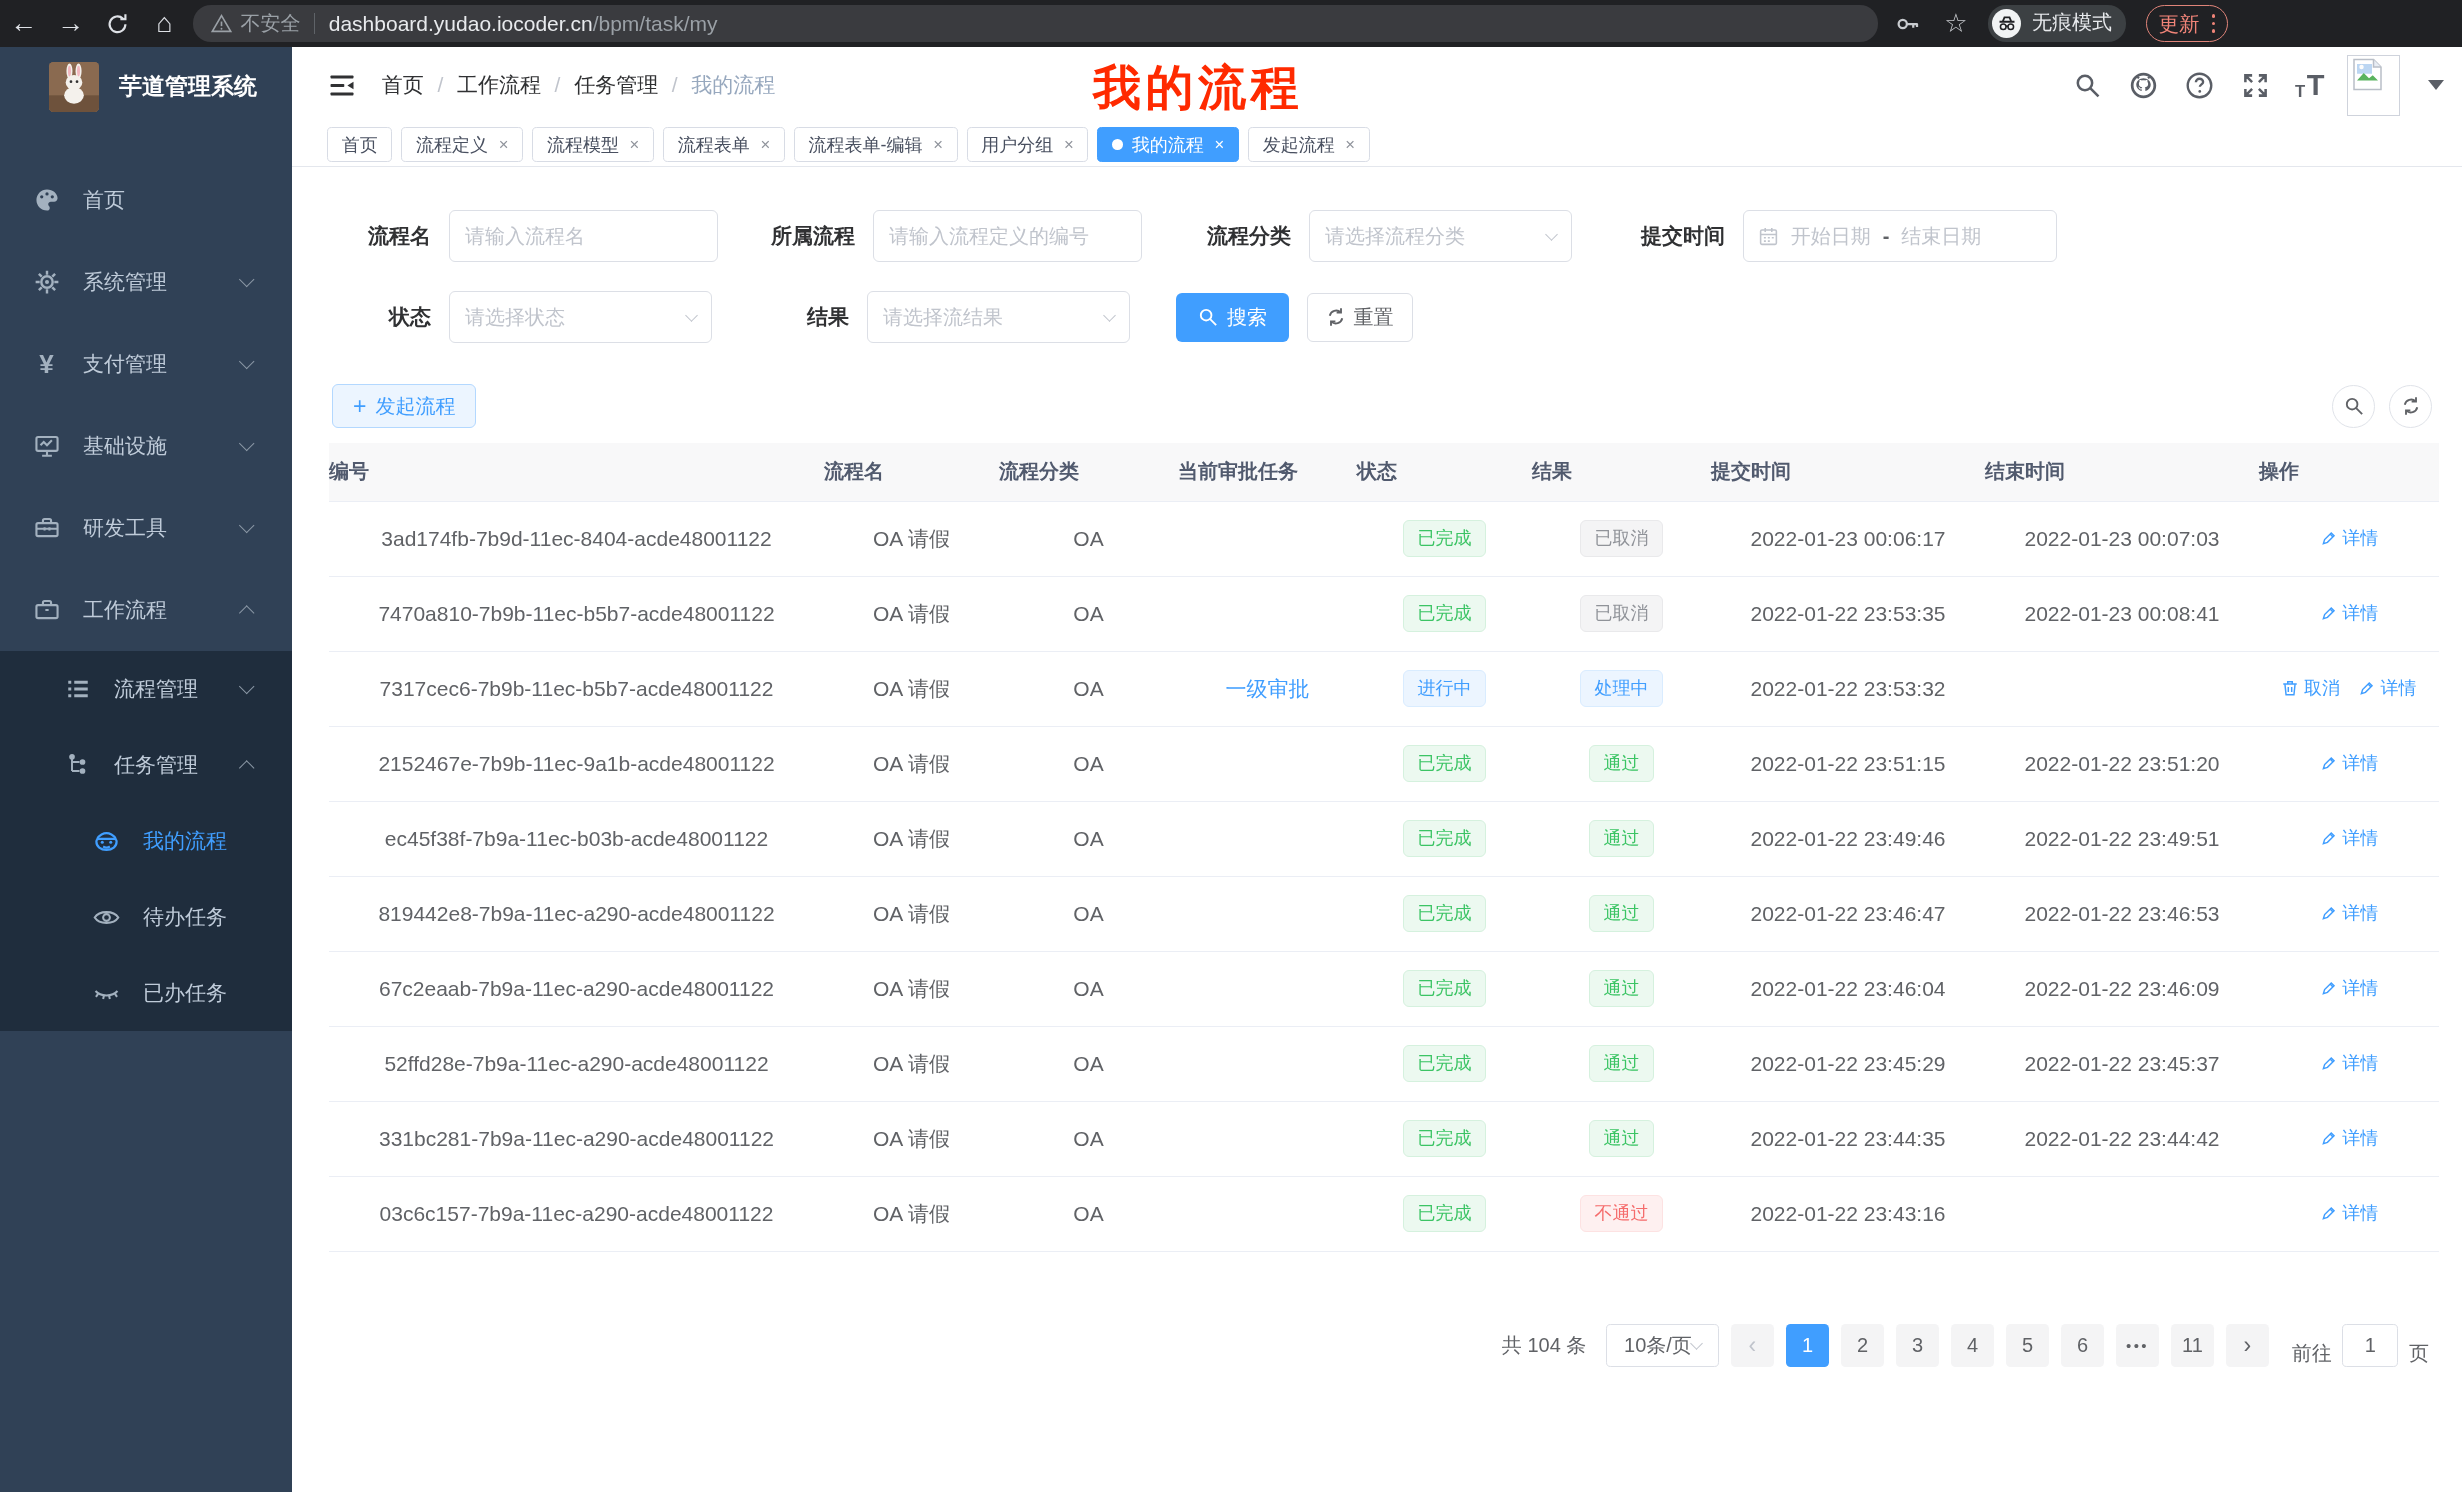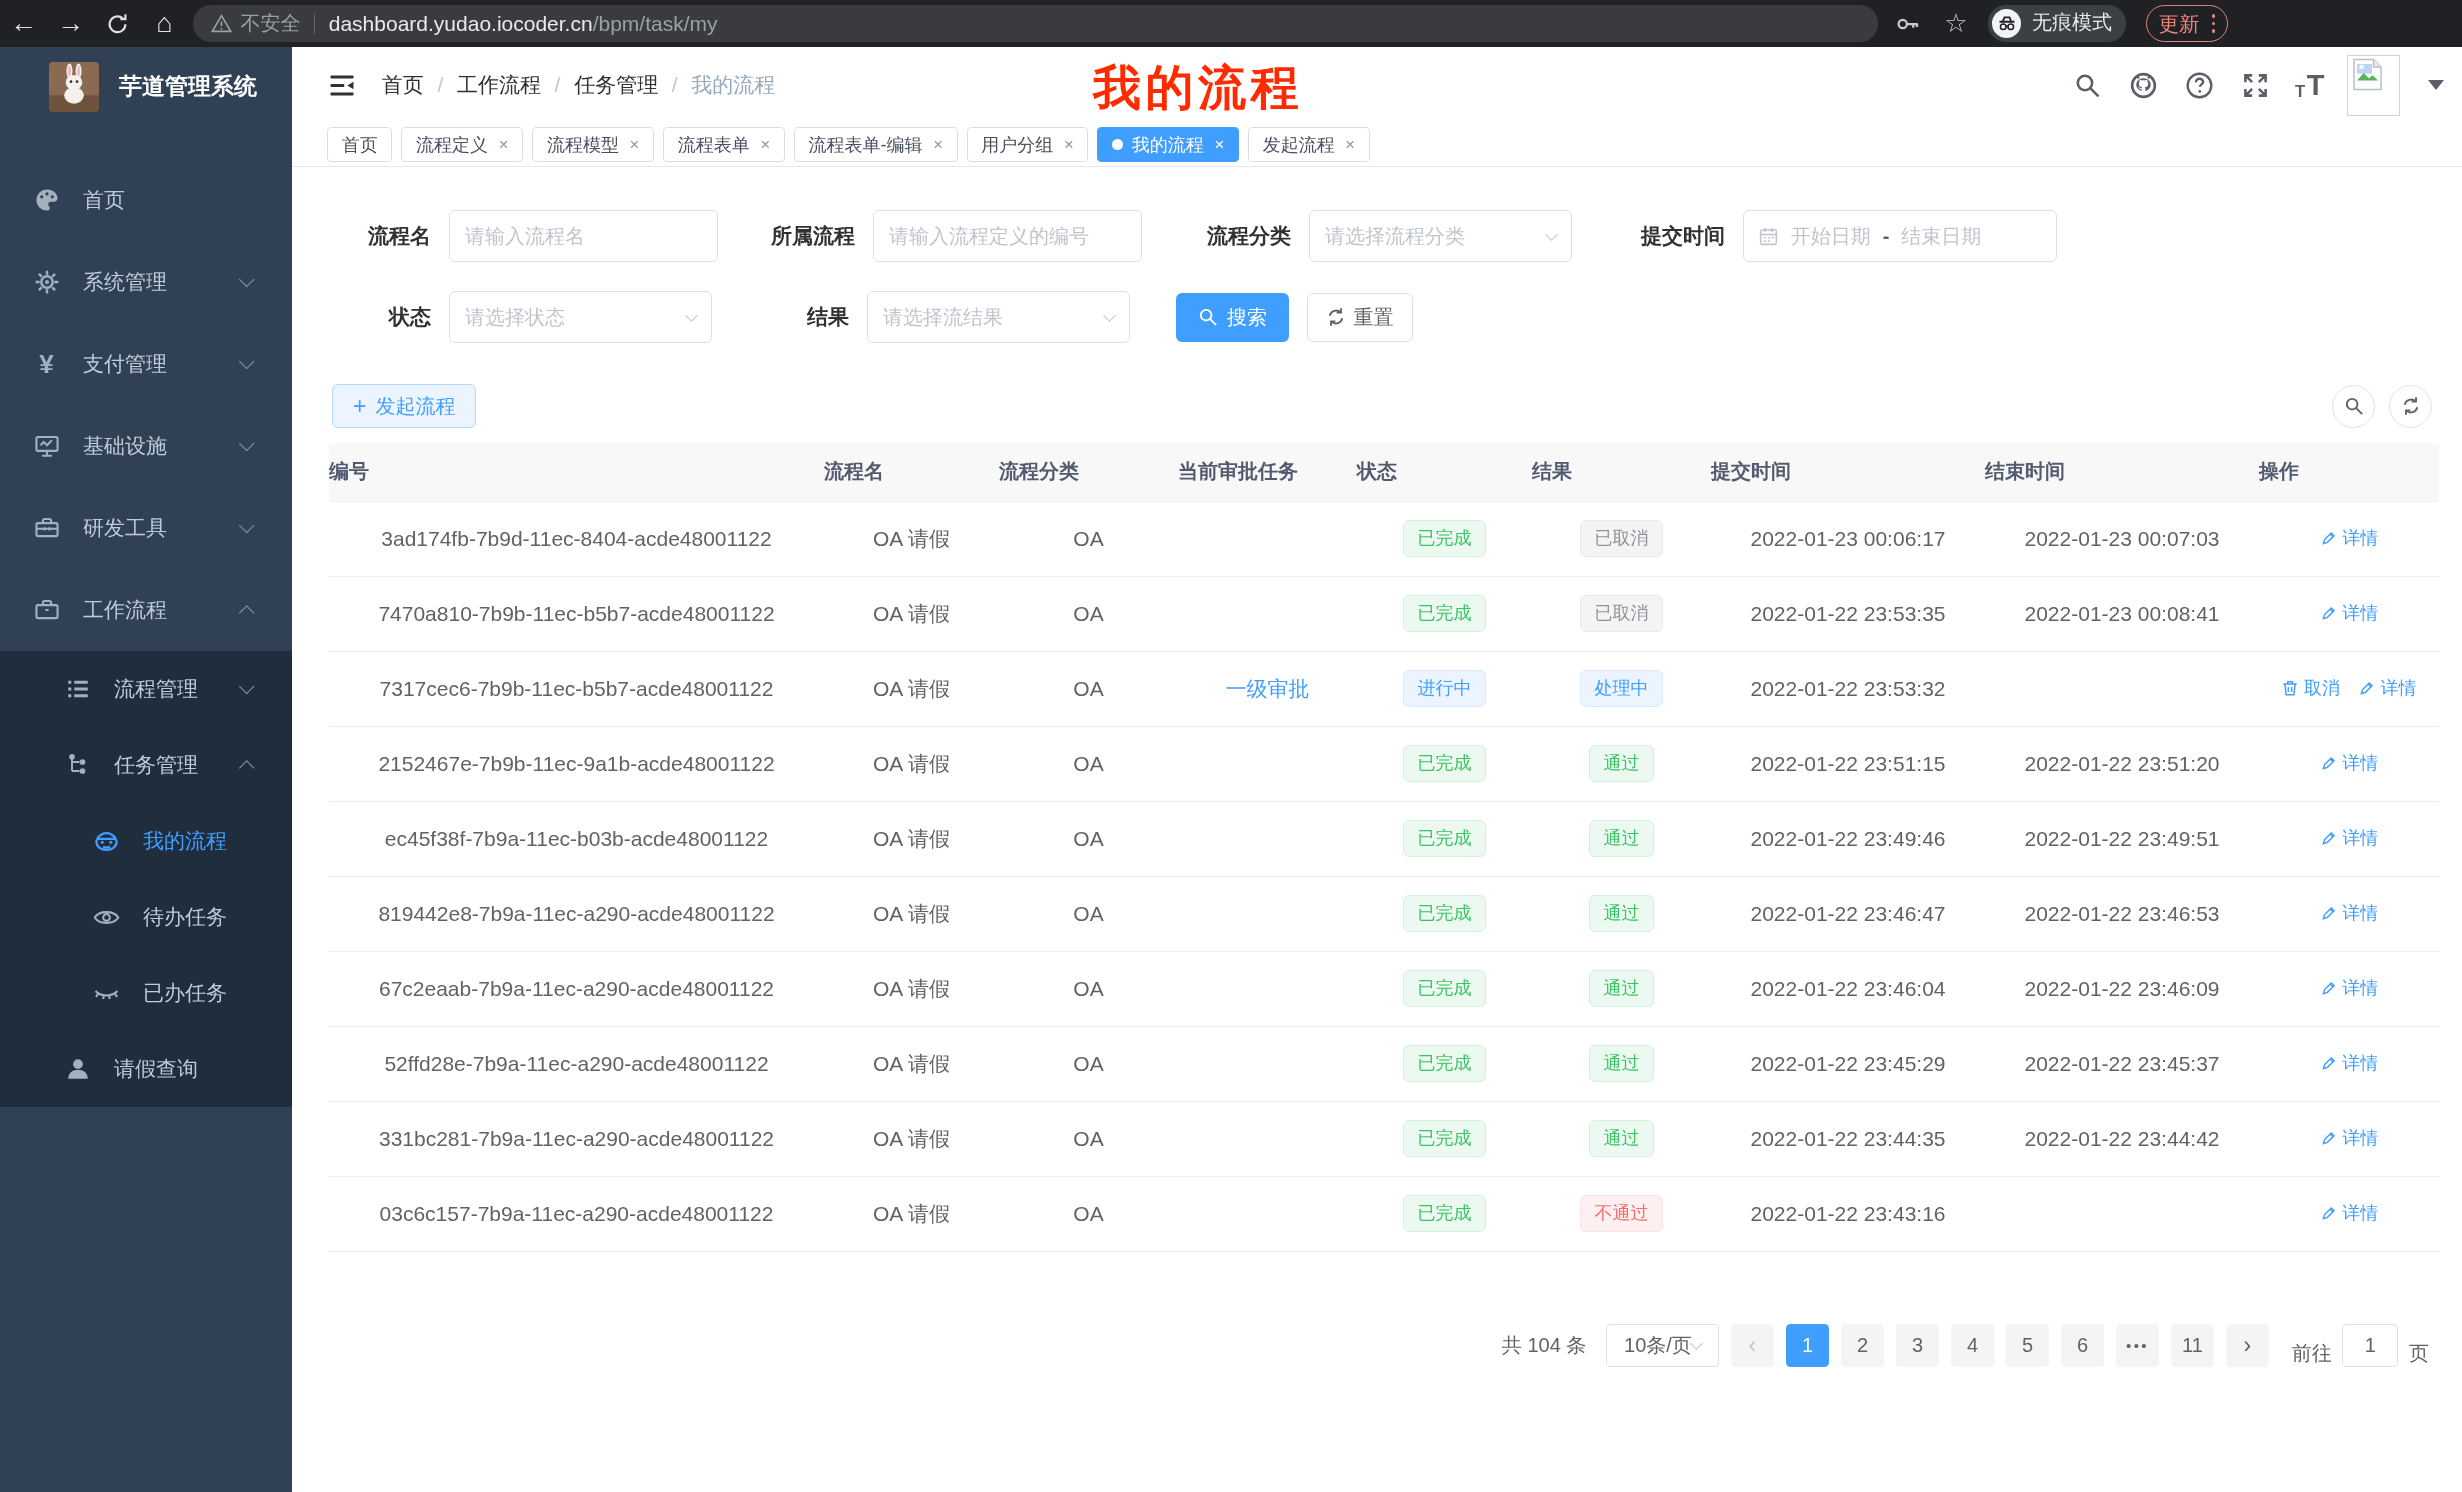--- a/index.html
+++ b/index.html
@@ -304,29 +304,20 @@
         </div>
         <div class="menu-item child">
           <span class="icon mi-icon">
             <svg width="27" height="27" viewBox="0 0 32 32" fill="none" stroke="#a3b1bf" stroke-width="2.4">
               <path d="M3 13c6 7 20 7 26 0"></path>
               <path d="M6 16.5 3.5 20M13 18.5 12 22.5M19 18.5l1 4M26 16.5l2.5 3.5"></path>
             </svg>
           </span>
           <span>已办任务</span>
         </div>
-        <div class="menu-item">
-          <span class="icon mi-icon">
-            <svg width="26" height="26" viewBox="0 0 32 32" fill="#a3b1bf">
-              <circle cx="16" cy="10" r="6"></circle>
-              <path d="M4 28c0-7 5.4-11 12-11s12 4 12 11z"></path>
-            </svg>
-          </span>
-          <span>请假查询</span>
-        </div>
       </div>
     </div>
 </div>
 
 <div class="navbar">
   <span class="hamburger icon">
       <svg width="26" height="23" viewBox="0 0 34 30" fill="#303133">
         <rect x="2" y="2" width="30" height="4" rx="1"></rect>
         <rect x="2" y="13" width="18" height="4" rx="1"></rect>
         <rect x="2" y="24" width="30" height="4" rx="1"></rect>

